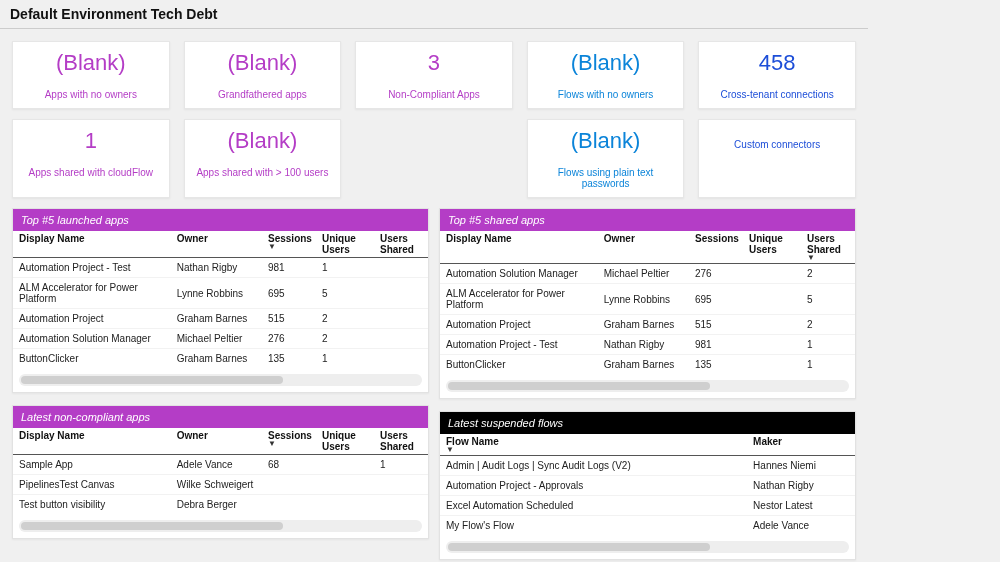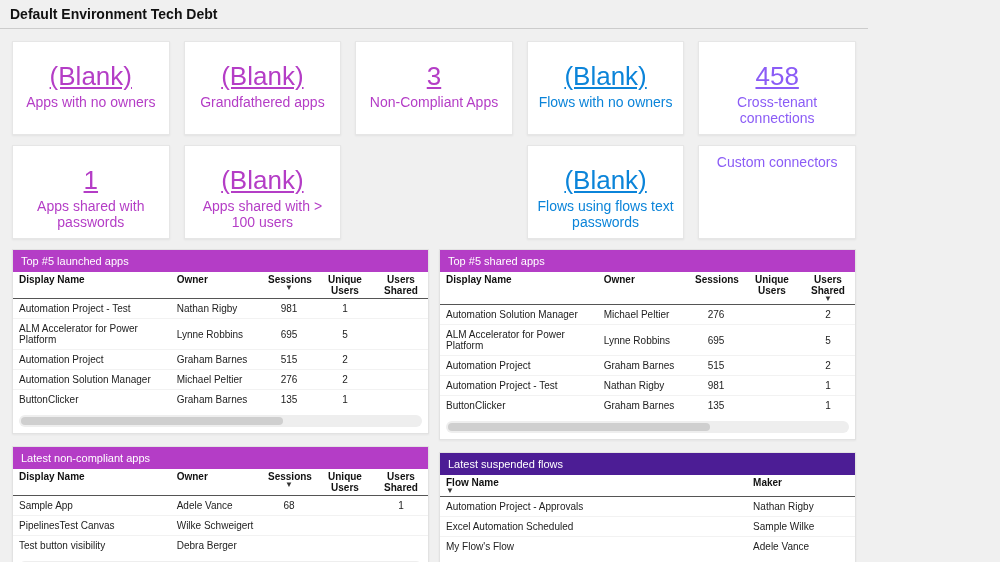--- a/index.html
+++ b/index.html
@@ -8,44 +8,44 @@
   .title-bar { padding:6px 10px 6px 10px; border-bottom:1px solid #ccc; background:#f0f0f0; }
   .title { font-weight:700; font-size:14px; color:#111; }
 
   .content { padding:12px; }
 
   .card-row { display:flex; gap:14px; margin-bottom:10px; }
   .card {
     flex:1; background:#fff; border:1px solid #e6e6e6; padding:6px 6px 8px 6px;
     text-align:center; box-shadow:0 1px 2px rgba(0,0,0,0.06);
   }
-  .card-value { font-size:26px; font-weight:400; margin:13px 0 0 0;text-decoration:underline; }
-  .card-label { font-size:14px; margin-top:2px; }
+  .card-value { font-size:22px; font-weight:400; margin:2px 0 0 0; }
+  .card-label { font-size:10px; margin-top:13px; }
 
   .c-magenta { color:#b43dc6; }
   .c-blue    { color:#0b84d9; }
-  .c-teal    { color:#8b5cf6;text-align:center; }
+  .c-teal    { color:#1d4ed8;text-align:center; }
 
   .panels { display:flex; gap:10px; }
   .panels-left, .panels-right { flex:1; display:flex; flex-direction:column; gap:12px; }
 
   .panel { background:#fff; border:1px solid #e2e2e2; position:relative; box-shadow:0 1px 2px rgba(0,0,0,0.05); }
-  .panel-header { color:#fff; font-size:11px; padding:5px 8px; font-weight:400; }
+  .panel-header { color:#fff; font-size:11px; padding:5px 8px; font-weight:400;font-style:italic; }
   .hdr-magenta { background:#b43dc6; }
-  .hdr-blue    { background:#4c1d95; }
+  .hdr-blue    { background:#000000; }
 
   table { width:100%; border-collapse:collapse; font-size:10px; table-layout:fixed; }
   thead th {
     text-align:left; font-weight:700; color:#111; padding:2px 6px;
     border-bottom:1px solid #555; vertical-align:top; background:#fff;
   }
   thead th .sort-arrow { display:block; font-size:8px; color:#333; line-height:6px; }
   tbody td { padding:4px 6px; color:#222; border-bottom:1px solid #f2f2f2; }
   tbody tr:last-child td { border-bottom:none; }
-  td.num, th.num { text-align:center; }
+  td.num, th.num { text-align:left; }
 
   .scrollbar {
     height:12px; margin:6px 6px 6px 6px; border-radius:8px;
     background:#eee; position:relative;
   }
   .scrollbar .thumb {
     position:absolute; height:8px; top:2px; left:2px; width:65%;
     background:#cfcfcf; border-radius:6px;
   }
 
@@ -80,30 +80,30 @@
           <div class="card-label c-blue">Flows with no owners</div>
         </div>
         <div class="card">
           <div class="card-value c-teal">458</div>
           <div class="card-label c-teal">Cross-tenant connections</div>
         </div>
       </div>
     <div class="card-row" id="cards-row-2">
         <div class="card">
           <div class="card-value c-magenta">1</div>
-          <div class="card-label c-magenta">Apps shared with passwords</div>
+          <div class="card-label c-magenta">Apps shared with cloudFlow</div>
         </div>
         <div class="card">
           <div class="card-value c-magenta">(Blank)</div>
           <div class="card-label c-magenta">Apps shared with &gt; 100 users</div>
         </div>
         <div class="card spacer-card"></div>
         <div class="card">
           <div class="card-value c-blue">(Blank)</div>
-          <div class="card-label c-blue">Flows using flows text passwords</div>
+          <div class="card-label c-blue">Flows using plain text passwords</div>
         </div>
         <div class="card">
           <div class="card-label c-teal">Custom connectors</div>
         </div>
       </div>
 
     <div class="panels">
       <div class="panels-left">
         <div class="panel" id="panel-launched">
             <div class="panel-header hdr-magenta">Top #5 launched apps</div>
@@ -284,26 +284,30 @@
                 <col style="width: 26%;">
               </colgroup>
               <thead>
                 <tr>
                   <th><span>Flow Name</span><span class="sort-arrow">▼</span></th>
                   <th><span>Maker</span></th>
                 </tr>
               </thead>
               <tbody>
                 <tr>
+                  <td>Admin | Audit Logs | Sync Audit Logs (V2)</td>
+                  <td>Hannes Niemi</td>
+                </tr>
+                <tr>
                   <td>Automation Project - Approvals</td>
                   <td>Nathan Rigby</td>
                 </tr>
                 <tr>
                   <td>Excel Automation Scheduled</td>
-                  <td>Sample Wilke</td>
+                  <td>Nestor Latest</td>
                 </tr>
                 <tr>
                   <td>My Flow's Flow</td>
                   <td>Adele Vance</td>
                 </tr>
               </tbody>
             </table>
             <div class="scrollbar">
               <div class="thumb"></div>
             </div>

